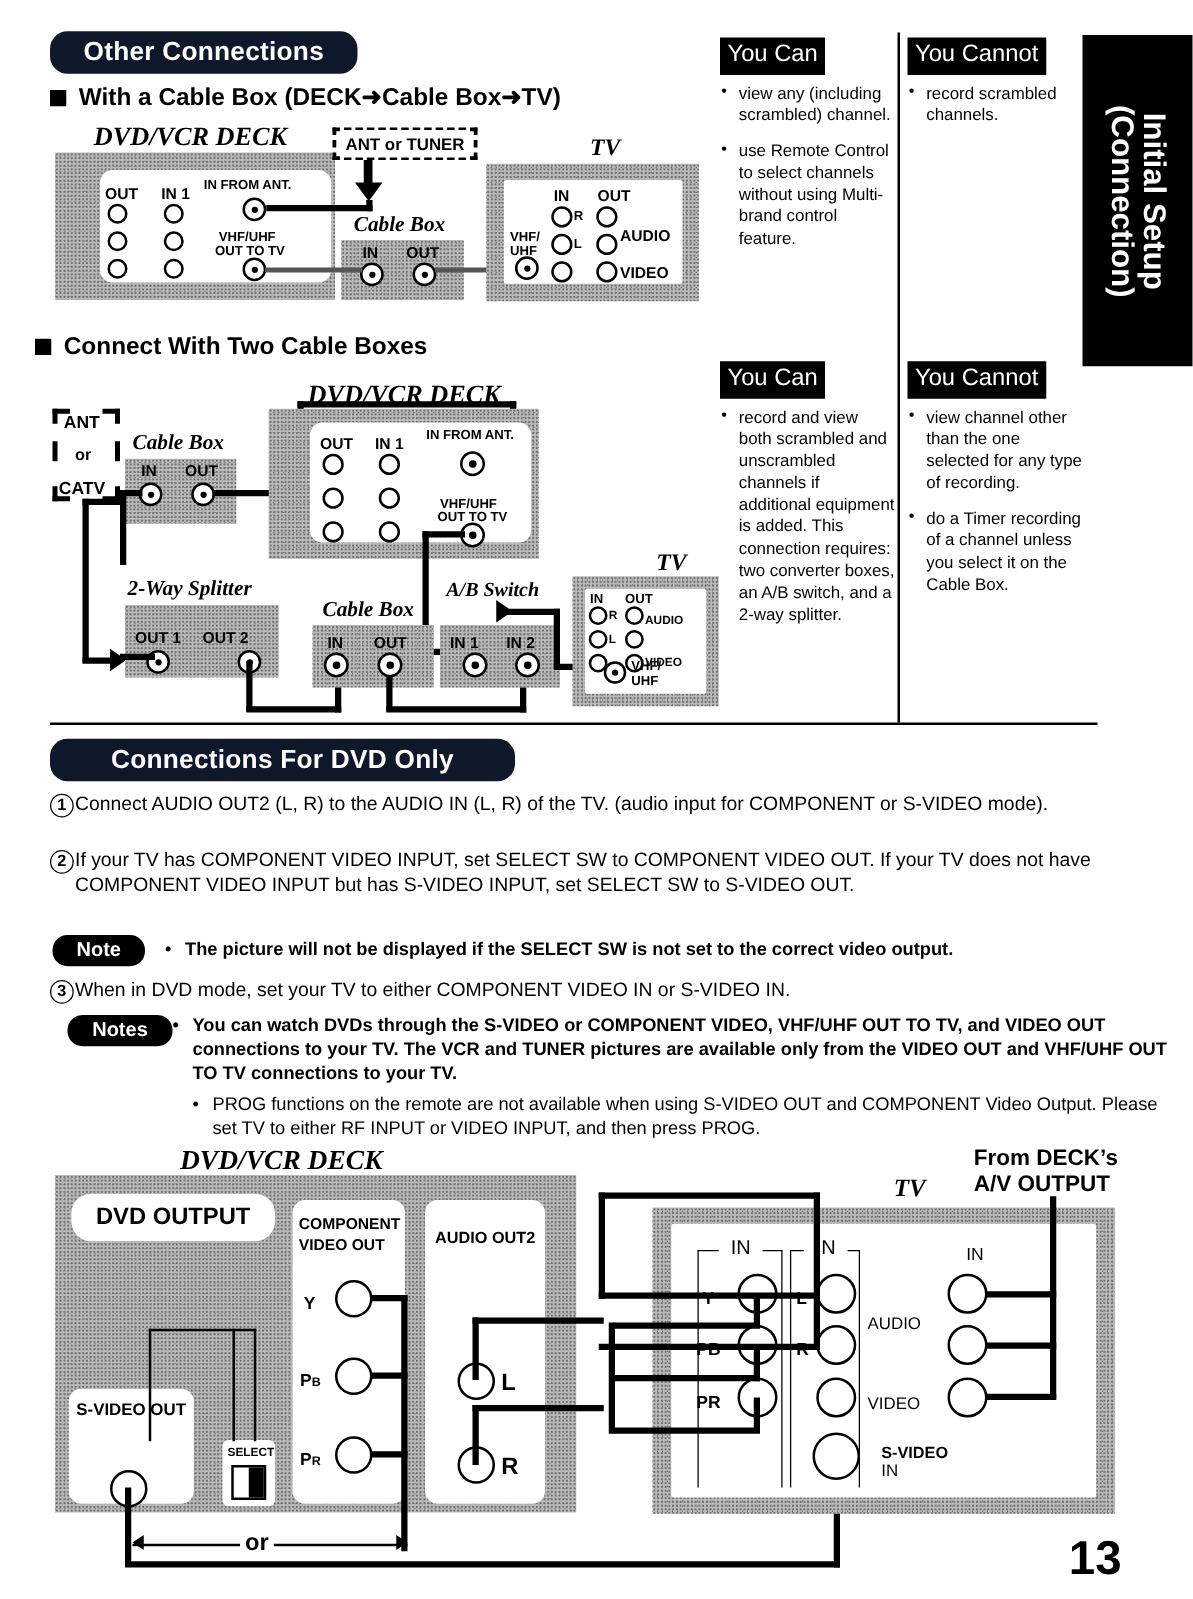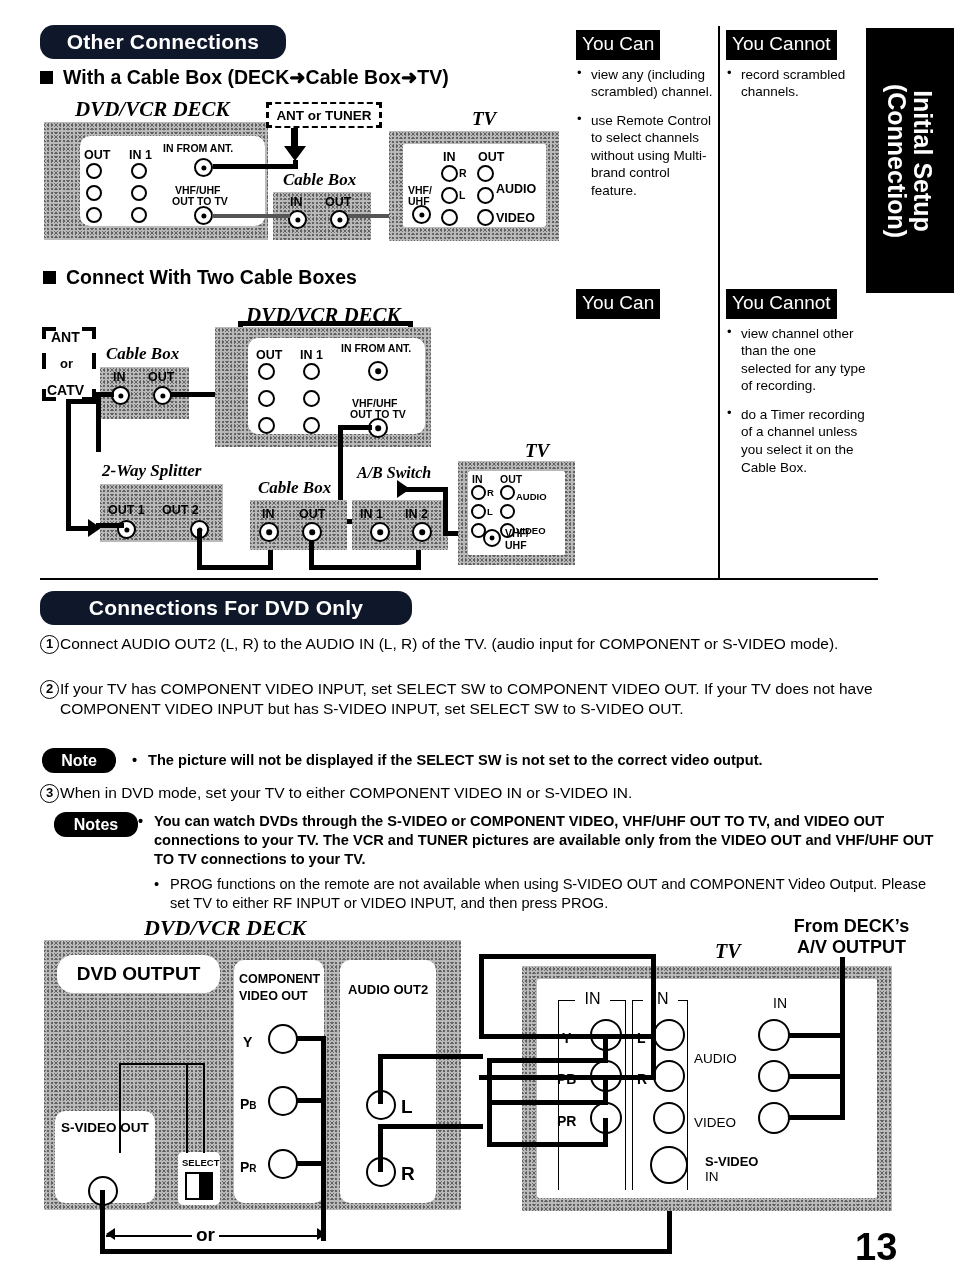--- a/index.html
+++ b/index.html
@@ -33,21 +33,21 @@
   }
   #side-tab .vtxt .l2 { display:block; }
 
   
   #other-connections-header { left:40px; top:25px; width:246px; height:34px; font-size:21px; }
   #dvd-only-header { left:40px; top:591px; width:372px; height:34px; font-size:21px; }
 
   
   .subhead { font-size:19.5px; font-weight:bold; display:flex; align-items:center; gap:10px; }
   #sub-cable-box { left:40px; top:66px; }
-  #sub-two-cable { left:43px; top:266px; }
+  #sub-two-cable { left:28px; top:266px; }
 
   
   .yc-block { position:absolute; font-size:13.5px; line-height:1.30; }
   .yc-title { background:#000; color:#fff; font-size:19px; font-weight:normal;
               padding:2px 6px 3px 6px; display:inline-block; }
   .yc-list { margin:6px 0 0 0; padding:0; list-style:none; }
   .yc-list li { position:relative; padding-left:15px; margin-bottom:11px; }
   .yc-list li:before { content:"\2022"; position:absolute; left:1px; top:-1px; font-size:13px; }
 
   
@@ -357,20 +357,23 @@
   </div>
   <div class="yc-block" style="left:726px; top:30px; width:140px;">
     <div class="yc-title">You Cannot</div>
     <ul class="yc-list">
       <li>record scrambled channels.</li>
     </ul>
   </div>
 
   <div class="yc-block" style="left:576px; top:289px; width:140px;">
     <div class="yc-title">You Can</div>
+    <ul class="yc-list">
+      <li>record and view both scrambled and unscrambled channels if additional equipment is added. This connection requires: two converter boxes, an A/B switch, and a 2-way splitter.</li>
+    </ul>
   </div>
   <div class="yc-block" style="left:726px; top:289px; width:142px;">
     <div class="yc-title">You Cannot</div>
     <ul class="yc-list">
       <li>view channel other than the one selected for any type of recording.</li>
       <li>do a Timer recording of a channel unless you select it on the Cable Box.</li>
     </ul>
   </div>
 
   <div class="abs" id="mid-hrule"></div>
@@ -504,21 +507,21 @@
     <div class="lbl" style="left:694px; top:1052px; font-size:13.5px; font-weight:normal;">AUDIO</div>
     <div class="lbl" style="left:694px; top:1116px; font-size:13.5px; font-weight:normal;">VIDEO</div>
     <div class="lbl" style="left:705px; top:1155px; font-size:13px; font-weight:bold;">S-VIDEO</div>
     <div class="lbl" style="left:705px; top:1170px; font-size:13.5px; font-weight:normal;">IN</div>
 
     <div class="lbl" style="left:773px; top:996px; font-size:14px; font-weight:normal;">IN</div>
     <div class="jack" style="left:758px; top:1019px; width:32px; height:32px; border-width:2.6px;"></div>
     <div class="jack" style="left:758px; top:1060px; width:32px; height:32px; border-width:2.6px;"></div>
     <div class="jack" style="left:758px; top:1102px; width:32px; height:32px; border-width:2.6px;"></div>
 
-    <div class="abs" style="left:779px; top:916px; width:145px; text-align:center; font-size:18px; font-weight:bold; line-height:1.15;">
+    <div class="abs" style="left:779px; top:916px; width:145px; font-size:18px; font-weight:bold; line-height:1.15;">
       <span>From DECK’s</span><br>
       <span>A/V OUTPUT</span>
     </div>
     <div class="wire" style="left:840px; top:957px; width:5px; height:162px;"></div>
     <div class="wire" style="left:788px; top:1033px; width:57px; height:5px;"></div>
     <div class="wire" style="left:788px; top:1074px; width:57px; height:5px;"></div>
     <div class="wire" style="left:788px; top:1115px; width:57px; height:5px;"></div>
 
     <div class="wire" style="left:479px; top:1034px; width:176px; height:5px;"></div>
     <div class="wire" style="left:479px; top:1075px; width:176px; height:5px;"></div>

